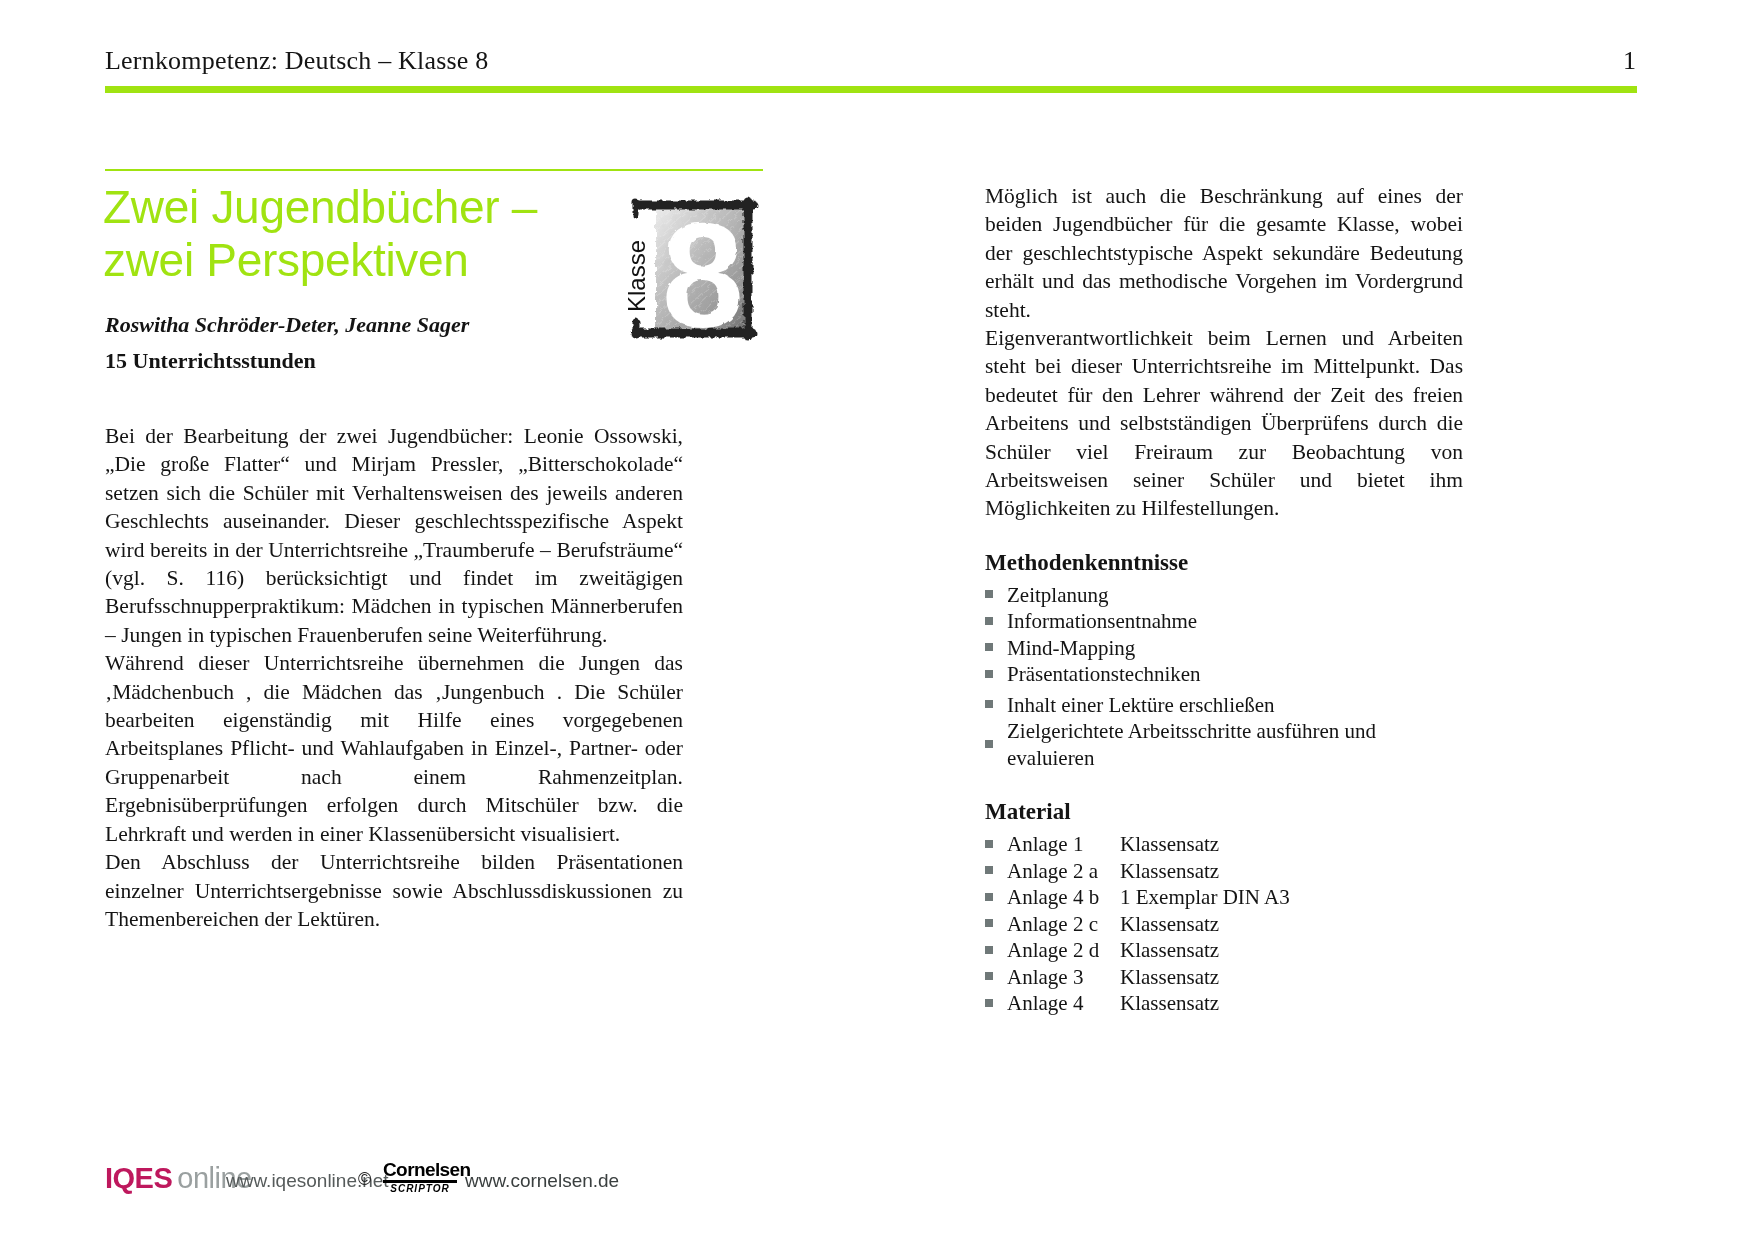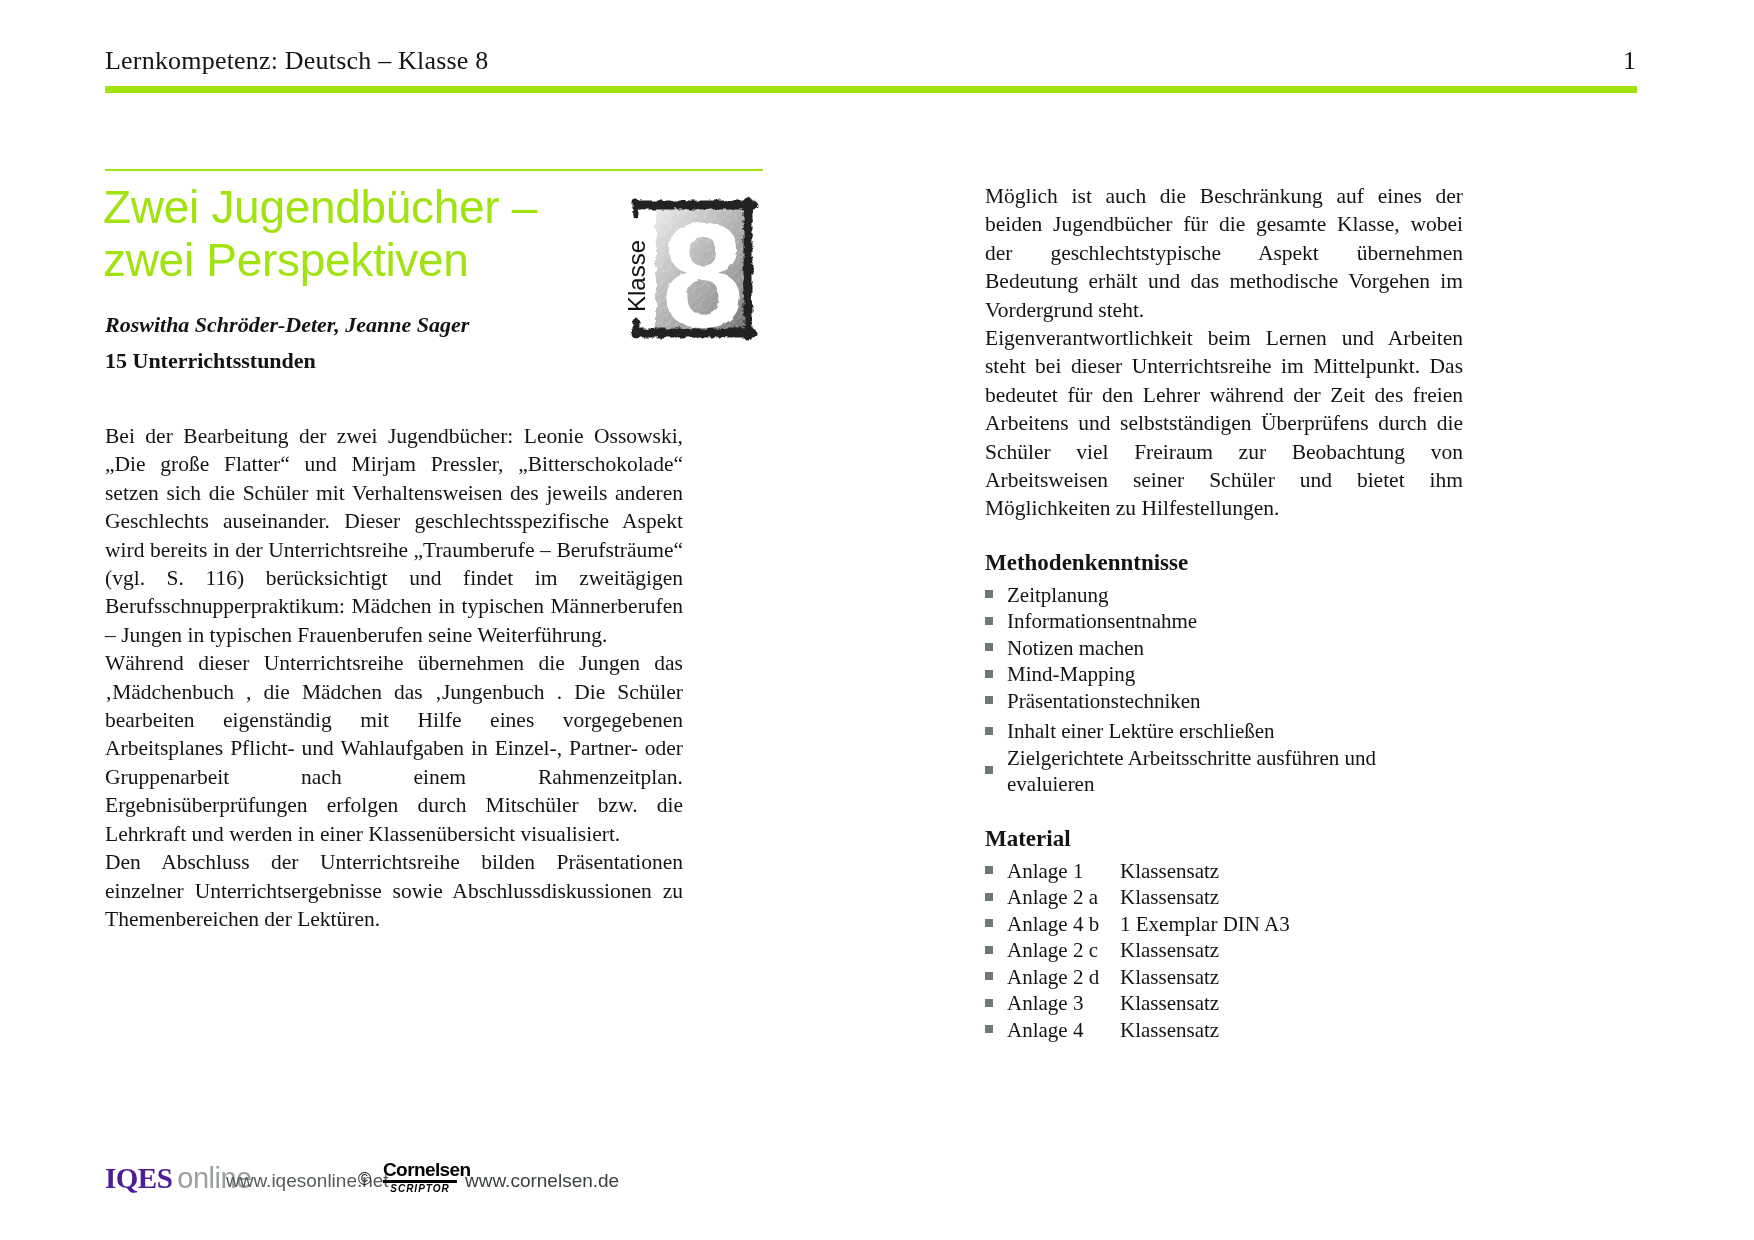--- a/index.html
+++ b/index.html
@@ -44,21 +44,21 @@
   .mt-first{margin-top:25px;}
   .mt-sec{margin-top:26px;}
   .blist{margin-top:4px;}
   .r-item{display:flex;align-items:baseline;font-size:21px;line-height:26.5px;}
   .sq{flex:none;width:8px;height:8px;background:var(--bullet-gray);align-self:center;margin-right:14px;margin-top:-2px;}
   .mat-label{flex:none;width:113px;}
   .mat-value{flex:1;}
   
   .footer{position:absolute;left:0;top:1156px;width:1754px;height:48px;font-family:"Liberation Sans", sans-serif;}
   .f-iqes{position:absolute;left:105px;top:6px;font-size:29px;letter-spacing:-.5px;}
-  .f-iqes .iq-b{font-weight:bold;color:#4c1d95;font-family:Liberation Serif, serif;}
+  .f-iqes .iq-b{font-weight:bold;color:#be185d;}
   .f-iqes .iq-l{color:#9AA0A0;margin-left:5px;}
   .f-url1{position:absolute;left:218px;top:14px;font-size:19px;color:#565B5B;padding-left:8px;}
   .f-copy{position:absolute;left:358px;top:13px;font-size:18px;color:#222;}
   .f-cornelsen{position:absolute;left:383px;top:4px;width:74px;text-align:center;color:#000;}
   .f-corn-name{font-weight:bold;font-size:19px;letter-spacing:-.6px;border-bottom:3px solid #000;padding-bottom:0px;line-height:20px;}
   .f-corn-sub{font-size:10px;font-weight:bold;font-style:italic;letter-spacing:1px;line-height:12px;}
   .f-url2{position:absolute;left:465px;top:14px;font-size:19px;color:#3A3F3F;}
 </style>
 </head>
 <body>
@@ -112,37 +112,33 @@
 <div class="duration">15 Unterrichtsstunden</div>
 
 <div class="left-body">
   <p>Bei der Bearbeitung der zwei Jugendbücher: Leonie Ossowski, „Die große Flatter“ und Mirjam Pressler, „Bitterschokolade“ setzen sich die Schüler mit Verhaltensweisen des jeweils anderen Geschlechts auseinander. Dieser geschlechtsspezifische Aspekt wird bereits in der Unterrichtsreihe „Traumberufe – Berufsträume“ (vgl. S. 116) berücksichtigt und findet im zweitägigen Berufsschnupperpraktikum: Mädchen in typischen Männerberufen – Jungen in typischen Frauenberufen seine Weiterführung.</p>
   <p>Während dieser Unterrichtsreihe übernehmen die Jungen das ‚Mädchenbuch , die Mädchen das ‚Jungenbuch . Die Schüler bearbeiten eigenständig mit Hilfe eines vorgegebenen Arbeitsplanes Pflicht- und Wahlaufgaben in Einzel-, Partner- oder Gruppenarbeit nach einem Rahmenzeitplan. Ergebnisüberprüfungen erfolgen durch Mitschüler bzw. die Lehrkraft und werden in einer Klassenübersicht visualisiert.</p>
   <p>Den Abschluss der Unterrichtsreihe bilden Präsentationen einzelner Unterrichtsergebnisse sowie Abschlussdiskussionen zu Themenbereichen der Lektüren.</p>
 </div>
 
 <div class="right-col">
   <div class="right-body">
-    <p>Möglich ist auch die Beschränkung auf eines der beiden Jugendbücher für die gesamte Klasse, wobei der geschlechtstypische Aspekt übernehmen Bedeutung erhält und das methodische Vorgehen im Vordergrund steht.</p>
+    <p>Möglich ist auch die Beschränkung auf eines der beiden Jugendbücher für die gesamte Klasse, wobei der geschlechtstypische Aspekt sekundäre Bedeutung erhält und das methodische Vorgehen im Vordergrund steht.</p>
     <p>Eigenverantwortlichkeit beim Lernen und Arbeiten steht bei dieser Unterrichtsreihe im Mittelpunkt. Das bedeutet für den Lehrer während der Zeit des freien Arbeitens und selbstständigen Überprüfens durch die Schüler viel Freiraum zur Beobachtung von Arbeitsweisen seiner Schüler und bietet ihm Möglichkeiten zu Hilfestellungen.</p>
   </div>
 
   <div class="sec-heading mt-first">Methodenkenntnisse</div>
   <div class="blist">
     <div class="r-item">
         <span class="sq"></span>
         <span>Zeitplanung</span>
       </div>
     <div class="r-item">
         <span class="sq"></span>
         <span>Informationsentnahme</span>
-      </div>
-    <div class="r-item">
-        <span class="sq"></span>
-        <span>Notizen machen</span>
       </div>
     <div class="r-item">
         <span class="sq"></span>
         <span>Mind-Mapping</span>
       </div>
     <div class="r-item">
         <span class="sq"></span>
         <span>Präsentationstechniken</span>
       </div>
   </div>

